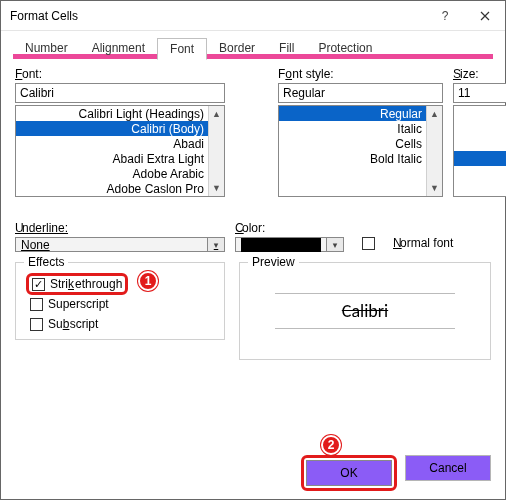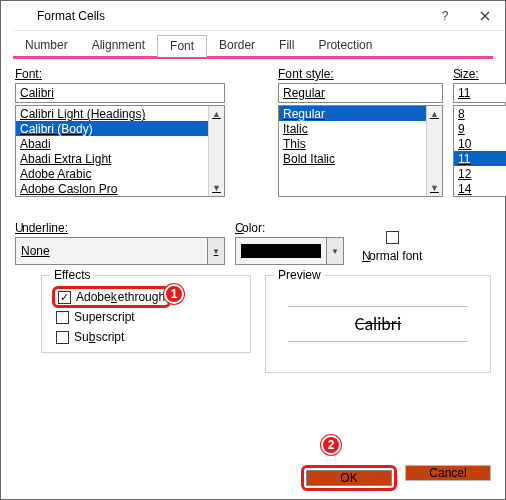--- a/index.html
+++ b/index.html
@@ -1,59 +1,59 @@
 <!DOCTYPE html>
 <html><head>
 <meta charset="utf-8">
 <style>
   * { box-sizing: border-box; font-family: "Segoe UI", Tahoma, sans-serif; font-size: 12px; }
   body { margin: 0; background: #fff; width: 506px; height: 500px; overflow: hidden; color: #000; }
   .window { width: 506px; height: 500px; border: 1px solid #666; display: flex; flex-direction: column; background: #fff; }
-  .titlebar { height: 30px; display: flex; align-items: center; padding-left: 24px; background: #fff; border-bottom: 1px solid #e5e5e5; margin-left: 12px; }
+  .titlebar { height: 30px; display: flex; align-items: center; padding-left: 9px; background: #fff; border-bottom: 1px solid #e5e5e5; }
   .titlebar .title { flex: 1; font-size: 12px; }
   .titlebar .winbtn { width: 40px; height: 30px; display: flex; align-items: center; justify-content: center; color: #444; }
   .content { flex: 1; padding: 6px 12px 8px 12px; display: flex; flex-direction: column; }
-  .tabs { display: flex; border-bottom: 3px solid #ec4899; height: 22px; align-items: flex-end; }
+  .tabs { display: flex; border-bottom: 5px solid #ec4899; height: 22px; }
   .tab { padding: 3px 12px; height: 22px; color: #333; position: relative; top: 1px; }
   .tab.active { border: 1px solid #c0c0c0; border-bottom: 1px solid #fff; background: #fff; }
   .pane { padding: 8px 2px 0 2px; flex: 1; display: flex; flex-direction: column; }
-  .row1 { display: flex; gap: 10px; text-decoration: underline; }
+  .row1 { display: flex; gap: 10px; }
   .col { display: flex; flex-direction: column; }
   .col.font { flex: 0 0 210px; }
   .col.style { flex: 0 0 108px; padding-left: 43px; }
   .col.size { flex: 0 0 108px; }
   .lbl { margin-bottom: 2px; }
   .under { text-decoration: underline; display: inline-block; width: 7px; }
   .tinput { height: 20px; border: 1px solid #888; padding: 2px 4px; background: #fff; }
   .listbox { border: 1px solid #888; background: #fff; height: 92px; overflow: hidden; display: flex; margin-top: 2px; }
   .listitems { flex: 1; overflow: hidden; }
-  .li { padding: 1px 4px; height: 15px; line-height: 14px; white-space: nowrap; }
+  .li { padding: 1px 4px; height: 15px; line-height: 14px; white-space: nowrap; text-align: right; }
   .li.sel { background: #0a64c8; color: #fff; }
   .scroll { width: 16px; background: #f0f0f0; border-left: 1px solid #d0d0d0; display: flex; flex-direction: column; }
   .sbtn { height: 16px; display: flex; align-items: center; justify-content: center; font-size: 9px; color: #555; }
   .strack { flex: 1; }
   .row2 { display: flex; gap: 10px; margin-top: 24px; align-items: flex-end; }
   .col.under { flex: 0 0 210px; }
   .col.color { flex: 0 0 108px; }
-  .combo { display: flex; height: 28px; }
+  .combo { display: flex; height: 15px; }
   .combo .cval { flex: 1; border: 1px solid #888; border-right: none; background: #f3f3f3; padding: 2px 5px; display: flex; align-items: center; }
   .combo .cbtn { width: 18px; border: 1px solid #888; background: #e9e9e9; display: flex; align-items: center; justify-content: center; font-size: 9px; color: #444; }
   .swatch { width: 80px; height: 14px; background: #000; }
-  .chknf { display: flex; align-items: center; gap: 5px; margin-left: 8px; margin-bottom: 2px; flex-direction: column; }
+  .chknf { display: flex; align-items: center; gap: 18px; margin-left: 8px; margin-bottom: 2px; }
   .chkbox { width: 13px; height: 13px; border: 1px solid #333; background: #fff; display: inline-flex; align-items: center; justify-content: center; font-size: 11px; line-height: 1; }
-  .row3 { display: flex; gap: 14px; margin-top: 10px; margin-left: 26px; }
+  .row3 { display: flex; gap: 14px; margin-top: 10px; }
   .group { position: relative; border: 1px solid #d0d0d0; padding: 10px 10px 10px 10px; }
   .group .glabel { position: absolute; top: -8px; left: 8px; background: #fff; padding: 0 4px; font-size: 12px; }
   .group.effects { flex: 0 0 210px; height: 78px; }
   .group.preview { flex: 1; height: 98px; display: flex; align-items: center; justify-content: center; }
   .eff { display: flex; align-items: center; gap: 5px; margin: 2px 0 6px 4px; }
   .hlred { border: 3px solid #e21b1b; border-radius: 6px; padding: 1px 3px; display: inline-flex; align-items: center; gap: 5px; }
   .note { margin-top: 16px; font-size: 12px; }
   .footer { margin-top: auto; display: flex; justify-content: flex-end; gap: 8px; padding-top: 10px; }
-  .btn { width: 86px; height: 16px; border: 1px solid #b5b5b5; background: #c2410c; display: flex; align-items: center; justify-content: center; }
+  .btn { width: 86px; height: 26px; border: 1px solid #b5b5b5; background: #8b5cf6; display: flex; align-items: center; justify-content: center; }
   .btn.ok { border: 1px solid #888; }
   .okwrap { border: 3px solid #e21b1b; border-radius: 6px; padding: 2px; }
   .anno { position: absolute; width: 20px; height: 20px; border-radius: 50%; background: #e21b1b; color: #fff; font-weight: bold; display: flex; align-items: center; justify-content: center; font-size: 12px; border: 2px solid #fff; box-shadow: 0 0 0 1px #e21b1b; }
   .prevtext { font-family: Calibri, sans-serif; font-size: 18px; text-decoration: line-through; border-top: 1px solid #bbb; border-bottom: 1px solid #bbb; width: 180px; text-align: center; padding: 6px 0; }
 </style>
 </head>
 <body>
 
 <div class="window">
   <div class="titlebar">
@@ -98,21 +98,21 @@
           </div>
         </div>
 
         <div class="col style">
           <div class="lbl"><span>F</span><span class="under">o</span><span>nt style:</span></div>
           <input class="tinput" value="Regular" style="">
           <div class="listbox">
             <div class="listitems">
               <div class="li sel">Regular</div>
               <div class="li">Italic</div>
-              <div class="li">This</div>
+              <div class="li">Cells</div>
               <div class="li">Bold Italic</div>
             </div>
             <div class="scroll">
               <div class="sbtn">▲</div>
               <div class="strack"></div>
               <div class="sbtn">▼</div>
             </div>
           </div>
         </div>
 
@@ -155,21 +155,21 @@
           <span><span class="under">N</span><span>ormal font</span></span>
         </div>
       </div>
 
       <div class="row3" style="position:relative;">
         <div class="group effects">
           <div class="glabel">Effects</div>
           <div style="position:relative;">
             <span class="hlred">
               <span class="chkbox">✓</span>
-              <span><span>Adobe</span><span class="under">k</span><span>ethrough</span></span>
+              <span><span>Stri</span><span class="under">k</span><span>ethrough</span></span>
             </span>
             <span class="anno" style="left:112px; top:-2px;">1</span>
           </div>
           <div class="eff">
             <span class="chkbox"></span>
             <span><span>Sup</span><span>erscript</span></span>
           </div>
           <div class="eff">
             <span class="chkbox"></span>
             <span><span>Su</span><span class="under">b</span><span>script</span></span>

